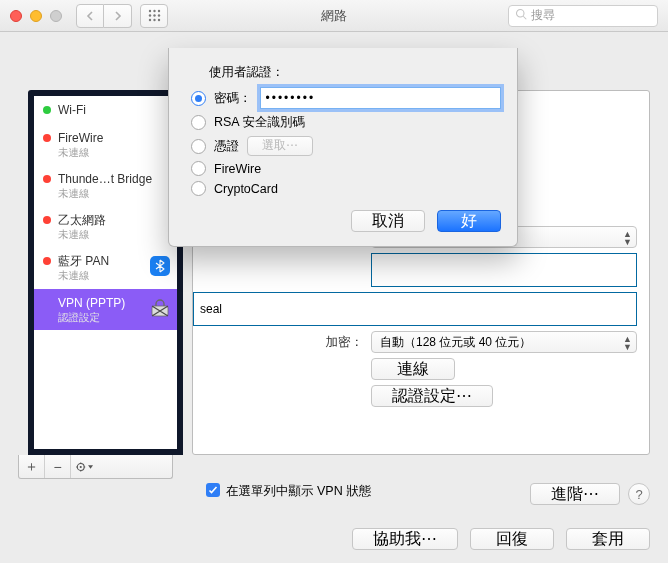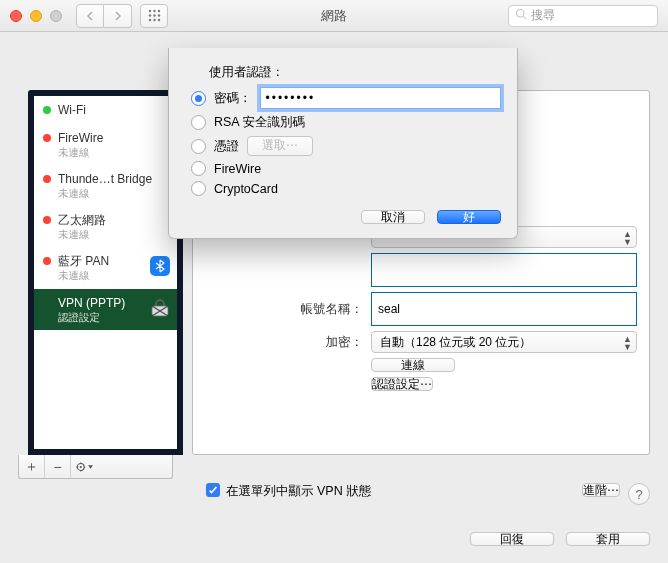--- a/index.html
+++ b/index.html
@@ -17,35 +17,35 @@
 .segbtn:first-child{border-radius:4px 0 0 4px}
 .segbtn:last-child{border-radius:0 4px 4px 0; border-left:none}
 .gridbtn { width:28px;height:24px;border:1px solid #c6c6c6;border-radius:4px;margin-left:8px;background:linear-gradient(#fdfdfd,#f2f2f2);display:flex;align-items:center;justify-content:center;color:#6b6b6b;font-size:11px}
 .title { position:absolute; left:0; right:0; text-align:center; font-size:13px; color:#4a4a4a; pointer-events:none}
 .search { margin-left:auto; width:150px; height:22px; border:1px solid #cfcfcf; border-radius:4px; background:#fff; display:flex;align-items:center;padding:0 6px;color:#9b9b9b;font-size:12px; gap:4px}
 .search svg{width:12px;height:12px;opacity:.5}
 .panel { position:absolute; top:90px; left:28px; width:155px; bottom:108px; background:#fff; border:6px solid #0f172a; border-radius:3px 3px 0 0; overflow:hidden}
 .svc { padding:7px 8px 6px 24px; position:relative; font-size:12px; color:#333; line-height:1.25}
 .svc .dot{position:absolute;left:9px;top:10px;width:8px;height:8px;border-radius:50%}
 .svc .sub{font-size:10.5px;color:#a0a0a0}
-.svc.sel{background:#14532d;color:#fff}
+.svc.sel{background:#8b5cf6;color:#fff}
 .svc.sel .sub{color:#e4e4e4}
 .svc .badge{position:absolute;right:6px;top:8px;width:22px;height:22px;display:flex;align-items:center;justify-content:center}
 .green{background:#2ecc40}.red{background:#ff4136}
 .listfoot { position:absolute; left:18px; width:155px; bottom:84px; height:24px; background:linear-gradient(#fafafa,#efefef); border:1px solid #bcbcbc; border-top:none; border-radius:0 0 3px 3px; display:flex; align-items:center}
 .listfoot .fb{width:26px;height:100%;border-right:1px solid #d0d0d0;display:flex;align-items:center;justify-content:center;font-size:14px;color:#555}
 
 
 .detail { position:absolute; top:90px; left:192px; right:18px; bottom:108px; background:#fff; border:1px solid #bcbcbc; border-radius:3px; }
 .row{display:flex;align-items:center;gap:8px;margin:5px 0}
 .row .lbl{width:170px;text-align:right;font-size:12.5px;color:#333}
 .macselect{flex:1;height:22px;border:1px solid #c6c6c6;border-radius:4px;background:linear-gradient(#fdfdfd,#f3f3f3);font-size:12px;padding:0 22px 0 8px;display:flex;align-items:center;position:relative}
 .macselect .arrs{position:absolute;right:4px;top:3px;font-size:9px;line-height:8px;color:#575757}
 .macinput{flex:1;height:34px;border:1px solid #0369a1;border-radius:0;background:#fff;font-size:12px;padding:0 6px;display:flex;align-items:center}
-.macbtn{height:14px;padding:0 0;border:1px solid #c6c6c6;border-radius:4px;background:linear-gradient(#fdfdfd,#f2f2f2);font-size:12px;display:inline-flex;align-items:center;justify-content:center}
+.macbtn{height:22px;padding:0 20px;border:1px solid #c6c6c6;border-radius:4px;background:linear-gradient(#fdfdfd,#f2f2f2);font-size:16px;display:inline-flex;align-items:center;justify-content:center}
 
 .bottombar{position:absolute;left:18px;right:18px;bottom:58px;display:flex;align-items:flex-start}
 .ck{width:14px;height:14px;border-radius:3px;background:#2f7ef6;display:inline-flex;align-items:center;justify-content:center;margin-right:6px}
 .ck svg{width:10px;height:10px}
 .spacer{flex:1}
 .help{width:22px;height:22px;border:1px solid #c6c6c6;border-radius:50%;margin-left:8px;background:linear-gradient(#fdfdfd,#f2f2f2);display:flex;align-items:center;justify-content:center;font-size:13px;color:#6b6b6b}
 
 .footer{position:absolute;left:0;right:0;bottom:0;height:48px;display:flex;align-items:center;justify-content:flex-end;padding:0 18px;gap:12px}
 .footer .macbtn{min-width:84px;justify-content:center}
 
@@ -179,29 +179,28 @@
   <div style="position:absolute;top:130px;left:0;right:12px">
     <div class="row">
         <div class="macselect" style="margin-left:178px">
           <span class="arrs">▲<br>▼</span>
         </div>
       </div>
     <div class="row">
         <div class="macinput" style="margin-left:178px"></div>
       </div>
     <div class="row">
-        <div class="lbl">帳號名稱：</div>
         <div class="macinput">
           <span>seal</span>
         </div>
       </div>
     <div class="row">
         <div class="lbl">加密：</div>
         <div class="macselect">
-          <span>自動（128 位元或 20 位元）</span>
+          <span>自動（128 位元或 40 位元）</span>
           <span class="arrs">▲<br>▼</span>
         </div>
       </div>
     <div class="row">
         <div class="lbl"></div>
         <div class="macbtn" style="min-width:84px">連線</div>
       </div>
     <div class="row">
         <div class="lbl"></div>
         <div class="macbtn">認證設定⋯</div>
@@ -215,20 +214,21 @@
         <path d="M1.5 5.5l2 2 5-5.5" stroke="#fff" stroke-width="1.6" fill="none"></path>
       </svg>
     </span>
   <span style="font-size:12.5px">在選單列中顯示 VPN 狀態</span>
   <div class="spacer"></div>
   <div class="macbtn">進階⋯</div>
   <div class="help">?</div>
 </div>
 
 <div class="footer">
+  <div class="macbtn">協助我⋯</div>
   <div class="macbtn">回復</div>
   <div class="macbtn">套用</div>
 </div>
 
 <div class="sheet">
   <div class="hdr">使用者認證：</div>
   <div class="radiorow">
     <span class="radio sel"></span>
     <span class="rlab">密碼：</span>
     <div class="pwfield">

